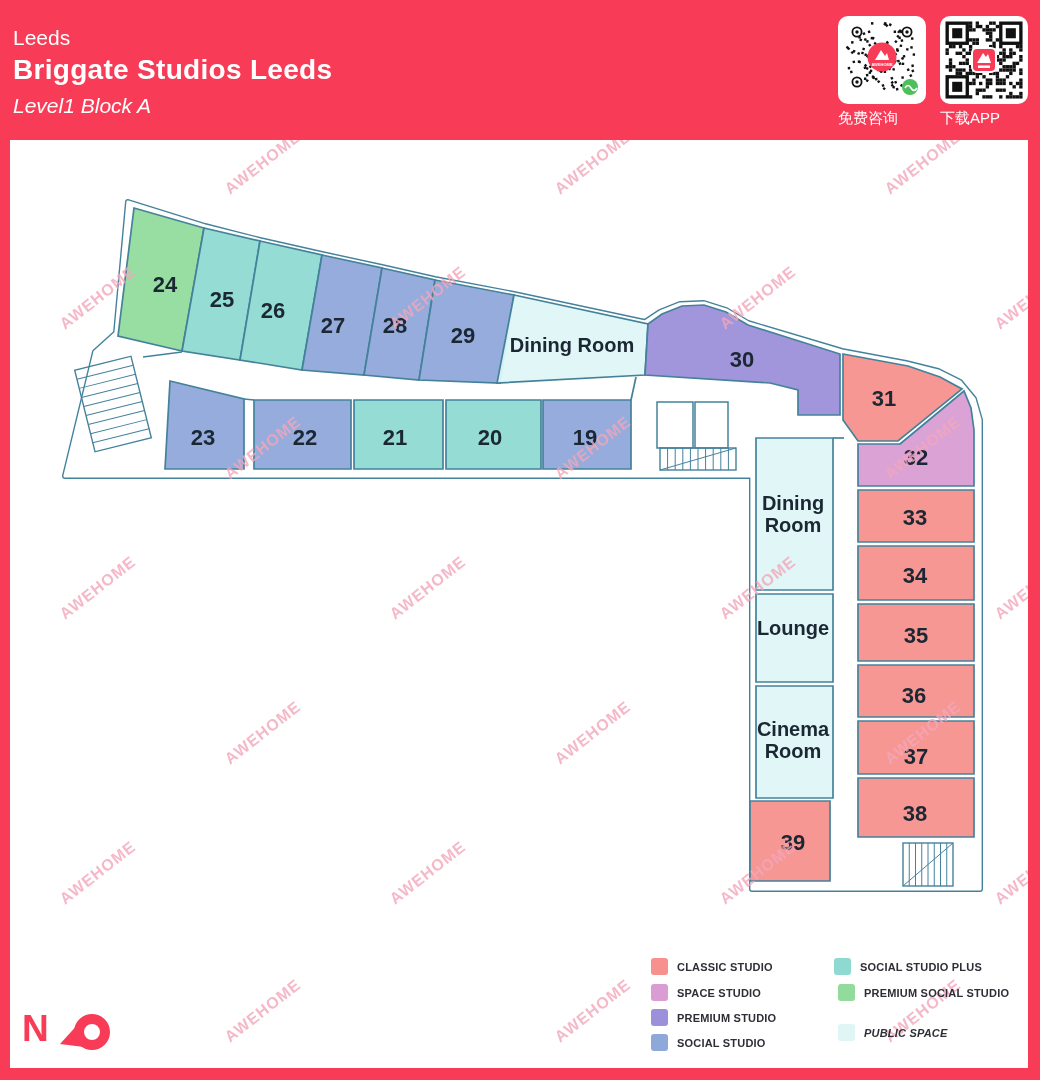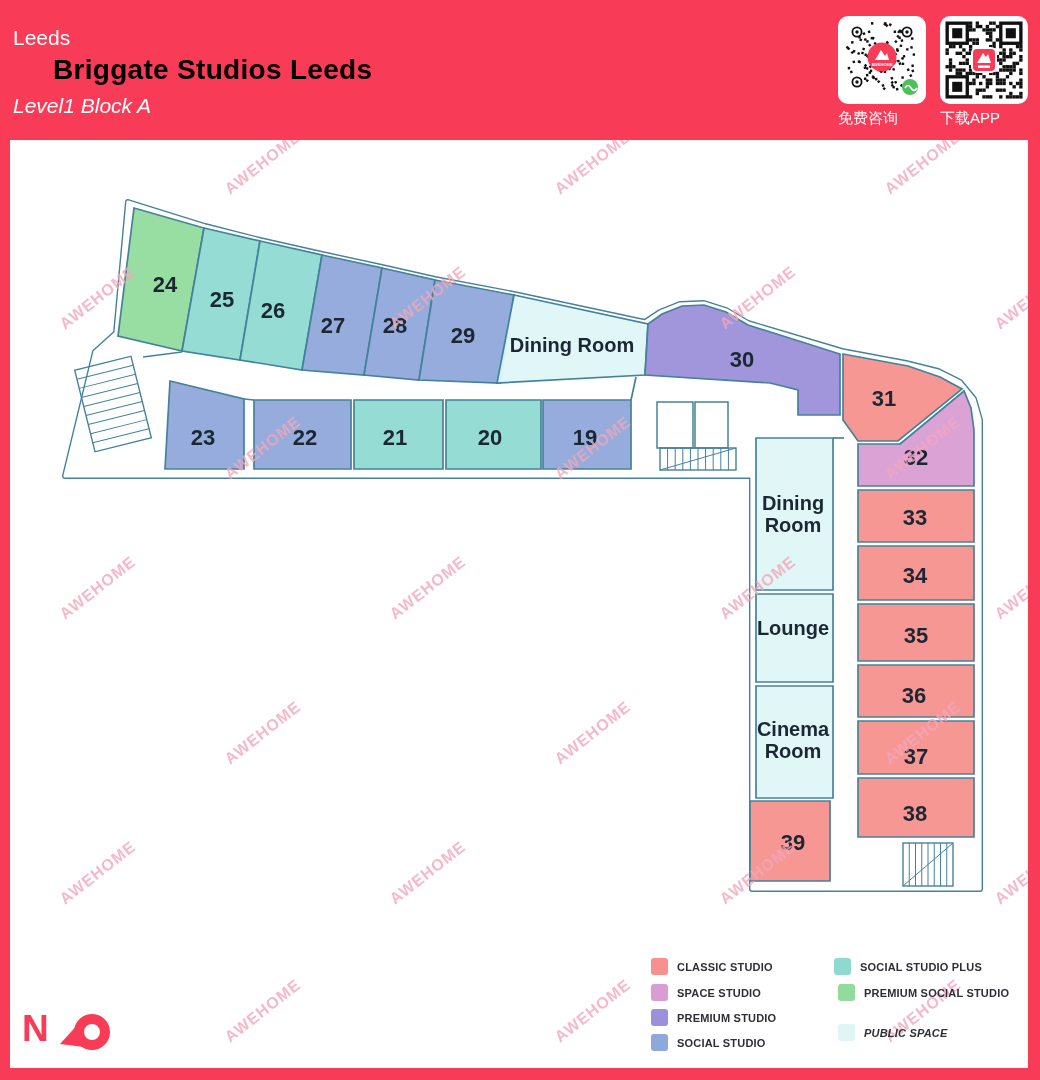--- a/index.html
+++ b/index.html
@@ -1,20 +1,20 @@
 <!DOCTYPE html>
 <html><head>
 <meta charset="utf-8">
 <style>
   html,body{margin:0;padding:0;background:#888;}
   .frame{position:relative;width:1040px;height:1080px;background:#F83C58;overflow:hidden;
          font-family:"Liberation Sans",sans-serif;}
   
   .hdr-city{position:absolute;left:13px;top:26px;color:#fff;font-size:21px;font-weight:400;}
-  .hdr-title{position:absolute;left:13px;top:54px;color:#000000;font-size:28px;font-weight:700;letter-spacing:.3px;margin-left:40px;}
+  .hdr-title{position:absolute;left:13px;top:54px;color:#ffffff;font-size:28px;font-weight:700;letter-spacing:.3px;}
   .hdr-sub{position:absolute;left:13px;top:94px;color:#fff;font-size:21px;font-weight:400;font-style:italic;}
   .qr-box{position:absolute;top:16px;width:88px;height:88px;background:#fff;border-radius:10px;}
   .qr-box svg{position:absolute;left:0;top:0;}
   .qr-label{position:absolute;top:109px;width:88px;text-align:left;color:#fff;font-size:15px;}
   
   .canvas{position:absolute;left:10px;top:140px;width:1018px;height:928px;background:#fff;overflow:hidden;}
   #plan{position:absolute;left:-10px;top:-140px;width:1040px;height:1080px;}
   
   .legend{position:absolute;left:641px;top:818px;width:377px;height:100px;}
   .legend-item{position:absolute;display:flex;align-items:center;}

